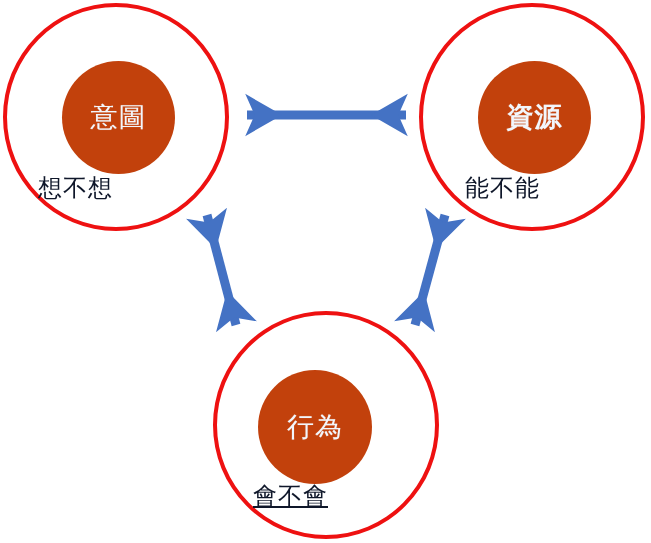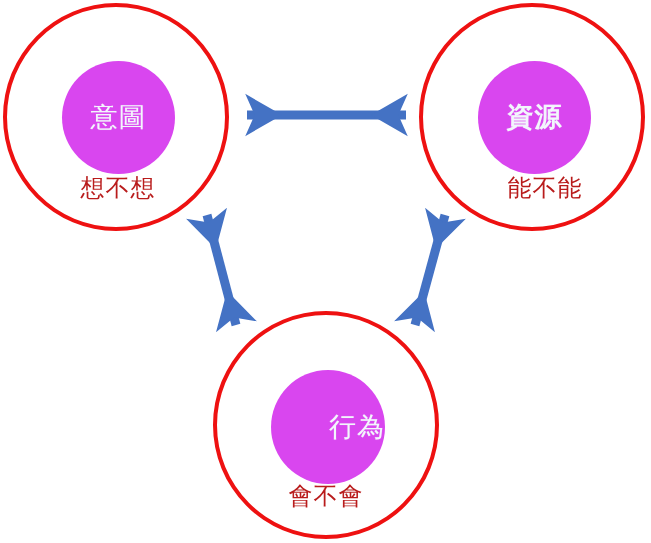--- a/index.html
+++ b/index.html
@@ -29,60 +29,60 @@
   .outer-ring {
     position: absolute;
     border-radius: 50%;
     border: 4px solid #ee1111;
     box-sizing: border-box;
     background: transparent;
   }
   .inner-disc {
     position: absolute;
     border-radius: 50%;
-    background: #d946ef;
+    background: #c2410c;
     display: flex;
     align-items: center;
     justify-content: center;
     box-sizing: border-box;
   }
   .inner-label {
     color: #f2f6fc;
     font-size: 27px;
     line-height: 1;
     letter-spacing: 1px;
     font-family: "Liberation Serif", "DejaVu Serif", serif;
     white-space: nowrap;
     text-shadow: 0 0 1px rgba(255,255,255,0.35);
   }
   .caption-label {
     position: absolute;
-    text-align: center;
-    color: #b91c1c;
+    text-align: left;
+    color: #0f172a;
     font-size: 24px;
     line-height: 1;
     letter-spacing: 1px;
     font-family: "Liberation Serif", "DejaVu Serif", serif;
     white-space: nowrap;
   }
 
   
   #node-intention .outer-ring { left: 3px;  top: 3px;   width: 226px; height: 228px; }
   #node-intention .inner-disc { left: 62px; top: 61px;  width: 113px; height: 113px; }
   #node-intention .caption-label { left: 38px; top: 176px; width: 160px; }
 
   
   #node-resource .outer-ring { left: 419px; top: 3px;   width: 226px; height: 228px; }
   #node-resource .inner-disc { left: 478px; top: 61px;  width: 113px; height: 113px; font-weight: bold; }
   #node-resource .caption-label { left: 465px; top: 176px; width: 160px; }
 
   
   #node-behavior .outer-ring { left: 213px; top: 311px; width: 226px; height: 228px; }
-  #node-behavior .inner-disc { left: 271px; top: 370px; width: 114px; height: 114px; justify-content: flex-end; }
-  #node-behavior .caption-label { left: 246px; top: 484px; width: 160px; }
+  #node-behavior .inner-disc { left: 258px; top: 370px; width: 114px; height: 114px; }
+  #node-behavior .caption-label { left: 253px; top: 484px; width: 160px; text-decoration: underline; }
 </style>
 </head>
 <body>
 
 <div id="diagram-canvas">
 
   <svg id="diagram-svg" viewBox="0 0 651 543">
     <defs>
       <marker id="head-start" markerWidth="5" markerHeight="5" refX="4.1" refY="2.5" orient="auto-start-reverse" markerUnits="strokeWidth">
         <path d="M 4.3 0.15 L 0.2 2.5 L 4.3 4.85 L 3.25 2.5 Z" fill="#4472c4"></path>

